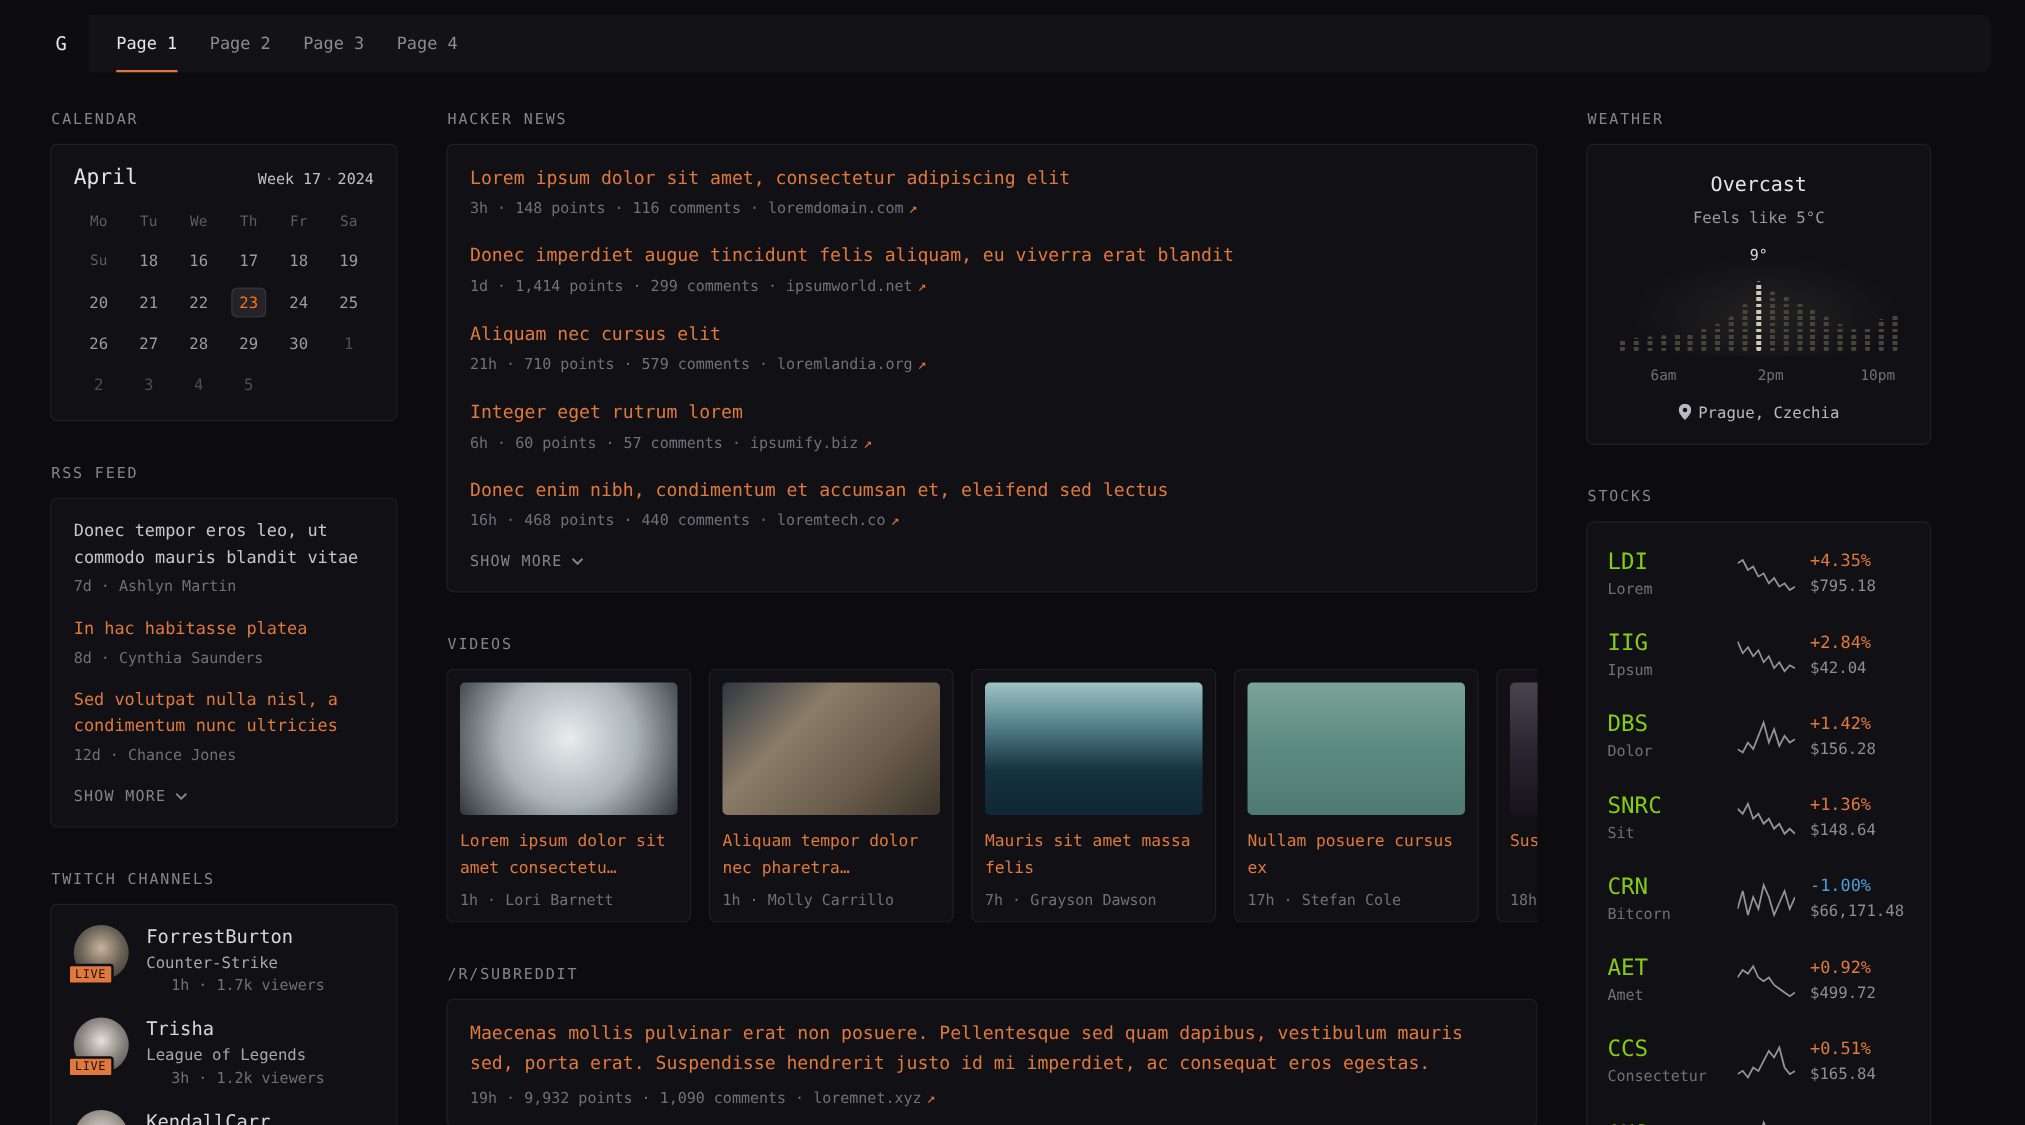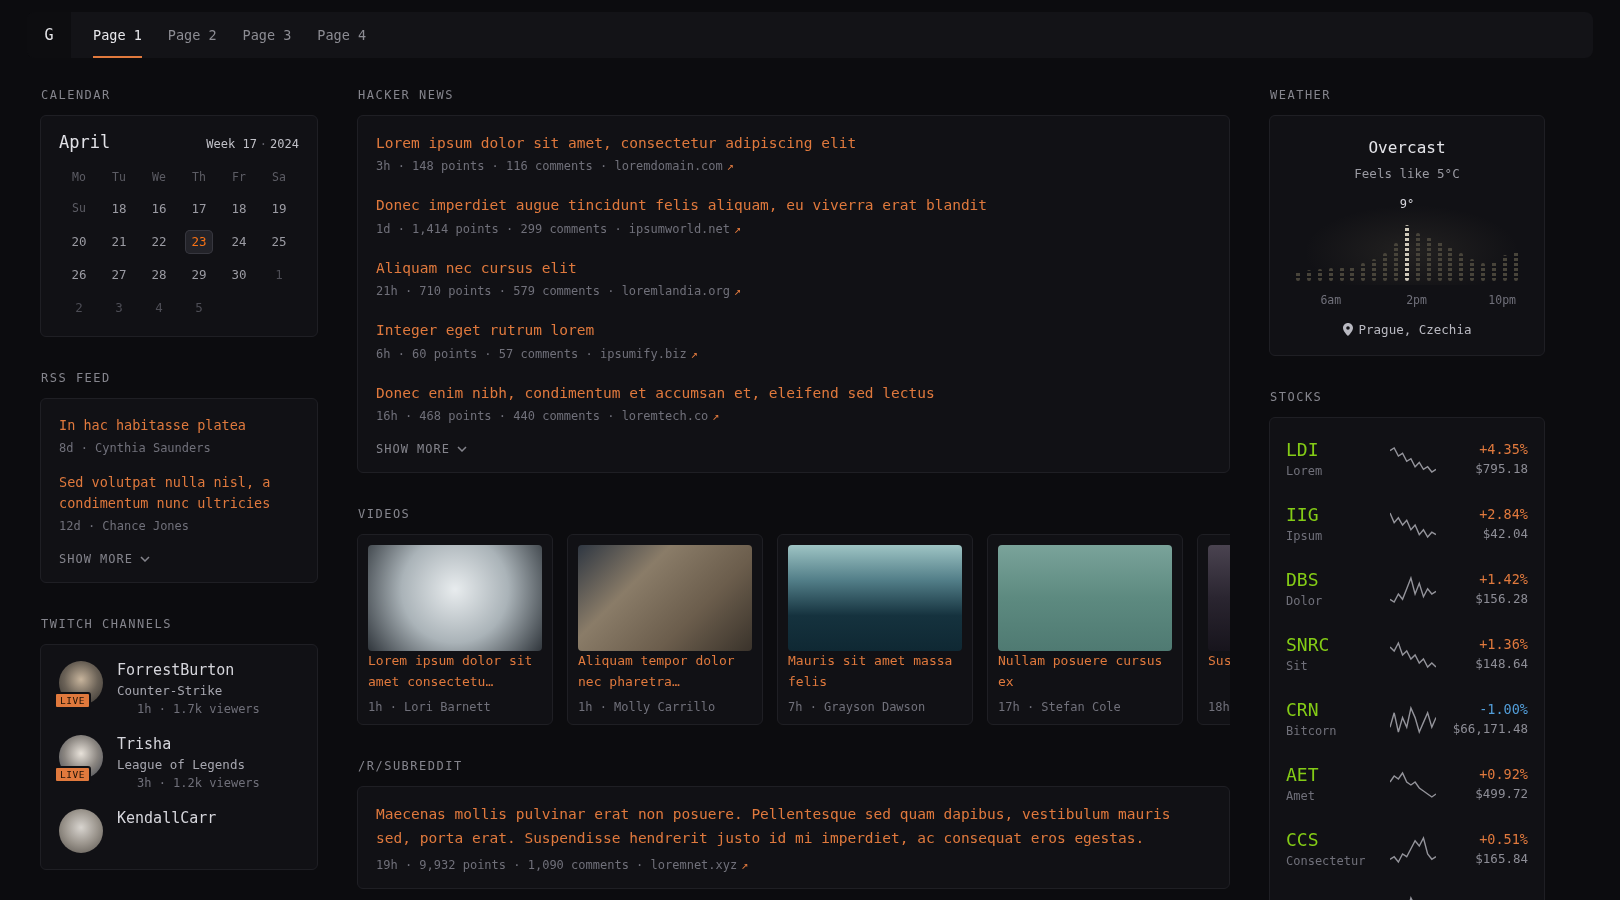--- a/index.html
+++ b/index.html
@@ -113,21 +113,21 @@
   .channel-game{color:#a6a6af;font-size:12.5px;margin-top:4px;}
   .channel-meta{color:var(--muted);font-size:12px;margin-top:4px;margin-left:20px;}
 
   
   .videos-row{display:flex;gap:14px;overflow:hidden;}
   .video-card{
     flex:0 0 196px;background:var(--card);
     border:1px solid var(--border);border-radius:6px;padding:10px;
   }
   .video-thumb{width:100%;height:106px;border-radius:4px;background:#333;}
-  .video-title{display:block;color:var(--accent);font-size:13px;line-height:1.6;min-height:42px;}
+  .video-title{display:block;margin-top:12px;color:var(--accent);font-size:13px;line-height:1.6;min-height:42px;}
   .video-meta{margin-top:7px;color:var(--muted);font-size:12px;}
 
   
   .sub-title{display:block;color:var(--accent);font-size:14.5px;line-height:1.6;}
 
   
   .weather-card{text-align:center;padding-bottom:18px;}
   .weather-cond{font-size:16px;color:#e4e4e9;margin-top:6px;}
   .weather-feels{font-size:12.5px;color:#9a9aa2;margin-top:9px;}
   .weather-chart{
@@ -146,21 +146,21 @@
   .pin{width:10px;height:13px;fill:#b9b9c1;}
 
   
   .stocks-card{padding:8px 16px;}
   .stock-row{display:flex;align-items:center;gap:12px;padding:13px 0;}
   .stock-id{width:92px;flex:none;}
   .stock-sym{color:#84cc16;font-size:18px;}
   .stock-name{color:var(--muted);font-size:12px;margin-top:4px;}
   .spark{flex:1;min-width:0;height:30px;}
   .spark polyline{fill:none;stroke:#94949b;stroke-width:1.4;vector-effect:non-scaling-stroke;}
-  .stock-vals{flex:none;min-width:80px;text-align:right;}
+  .stock-vals{flex:none;min-width:80px;text-align:left;}
   .stock-change{color:var(--accent);font-size:13.5px;}
   .stock-change.neg{color:var(--negative);}
   .stock-price{color:#8d8d96;font-size:12.5px;margin-top:4px;}
 </style>
 </head>
 <body>
 
 <header class="topbar">
   <div class="logo">G</div>
   <nav class="tabs">
@@ -214,20 +214,24 @@
           <span class="cal-day muted">4</span>
           <span class="cal-day muted">5</span>
         </div>
       </div>
     </section>
 
     <section class="widget">
       <h2 class="widget-title">RSS FEED</h2>
       <div class="card">
         <article class="feed-item">
+          <a class="feed-title">Donec tempor eros leo, ut commodo mauris blandit vitae</a>
+          <div class="feed-meta">7d · Ashlyn Martin</div>
+        </article>
+        <article class="feed-item">
           <a class="feed-title accent">In hac habitasse platea</a>
           <div class="feed-meta">8d · Cynthia Saunders</div>
         </article>
         <article class="feed-item">
           <a class="feed-title accent">Sed volutpat nulla nisl, a condimentum nunc ultricies</a>
           <div class="feed-meta">12d · Chance Jones</div>
         </article>
         <button class="show-more">
           <span>SHOW MORE</span>
           <svg class="chev" viewBox="0 0 10 6">

